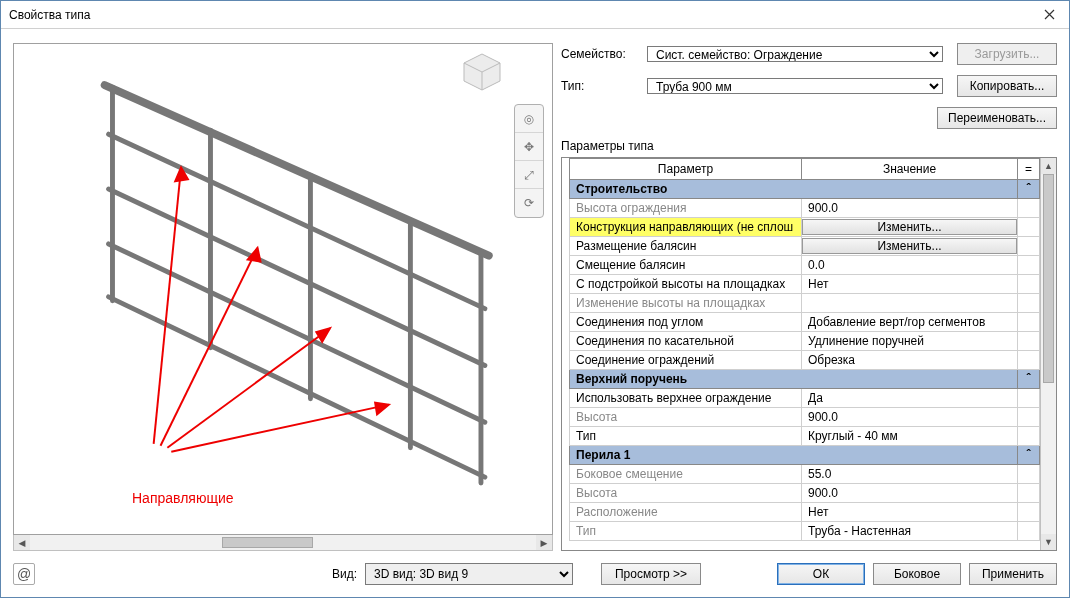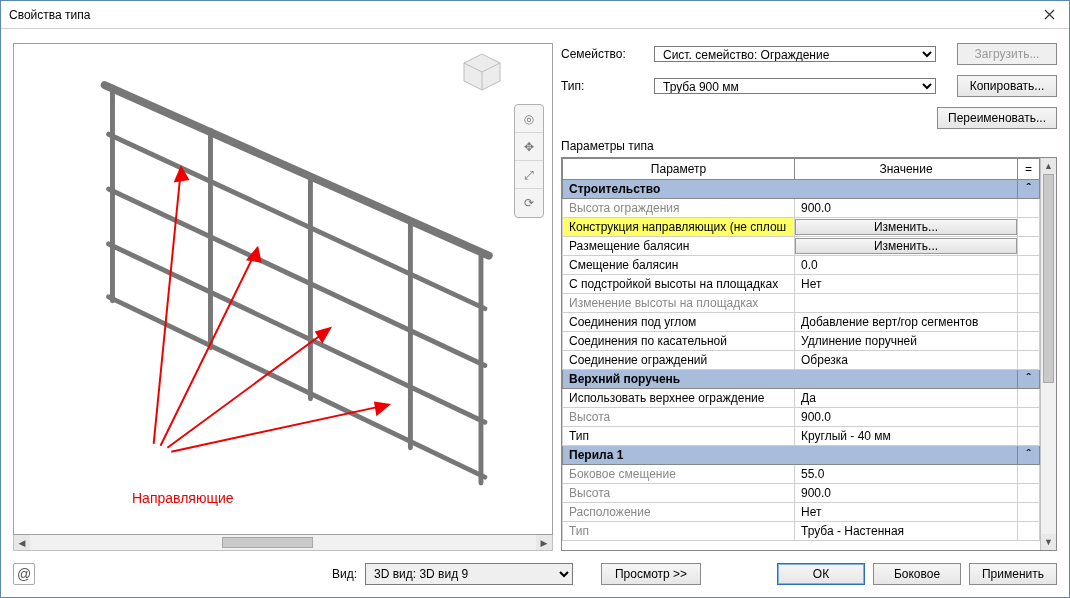--- a/index.html
+++ b/index.html
@@ -15,27 +15,27 @@
   .nav-cube { position: absolute; top: 6px; right: 48px; width: 44px; height: 44px; }
   .nav-bar { position: absolute; top: 60px; right: 8px; width: 30px; border: 1px solid #b0b0b0; border-radius: 4px; background: #f4f4f4; display: flex; flex-direction: column; }
   .nav-bar .nbtn { height: 28px; border-bottom: 1px solid #d6d6d6; display: flex; align-items: center; justify-content: center; color: #777; }
   .nav-bar .nbtn:last-child { border-bottom: none; }
   .annot { position: absolute; left: 118px; top: 446px; color: #e00; font-size: 14px; }
   .h-scroll { height: 16px; background: #f1f1f1; display: flex; align-items: stretch; border: 1px solid #c0c0c0; border-top: none; }
   .h-scroll .arrow { width: 16px; background: #e8e8e8; border: none; display: flex; align-items: center; justify-content: center; color: #555; font-size: 9px; }
   .h-scroll .track { flex: 1; position: relative; }
   .h-scroll .thumb { position: absolute; left: 38%; width: 18%; top: 2px; bottom: 2px; background: #c9c9c9; border: 1px solid #a8a8a8; }
   .right-pane { flex: 1; display: flex; flex-direction: column; }
-  .form-row { display: flex; align-items: center; margin-bottom: 10px; gap: 21px; }
+  .form-row { display: flex; align-items: center; margin-bottom: 10px; gap: 14px; }
   .form-row label { width: 72px; }
   .form-row select { flex: 1; height: 16px; border: 1px solid #7a7a7a; font-family: inherit; font-size: 12px; background: #fff; padding: 0 4px; }
   .btn { height: 22px; min-width: 100px; padding: 0 10px; border: 1px solid #8a8a8a; background: linear-gradient(#f6f6f6,#e6e6e6); font-family: inherit; font-size: 12px; cursor: pointer; }
   .btn.disabled { color: #999; background: #efefef; }
   .section-label { margin-bottom: 4px; }
-  .grid-wrap { flex: 1; display: flex; border: 1px solid #888; overflow: hidden; }
+  .grid-wrap { flex: 1; display: flex; border: 1px solid #888; overflow: hidden; padding-left: 7px; }
   .grid { flex: 1; overflow: hidden; }
   table { border-collapse: collapse; width: 100%; table-layout: fixed; }
   th { background: #fff; border: 1px solid #888; font-weight: normal; padding: 3px 6px; text-align: center; font-size: 12px; height: 20px; }
   th.eq { width: 22px; }
   td { border: 1px solid #cfcfcf; padding: 2px 6px; height: 17px; font-size: 12px; white-space: nowrap; overflow: hidden; }
   tr.group td { background: #a7bddb; font-weight: bold; border-color: #888; }
   tr.group td.expander { width: 22px; text-align: center; font-family: Arial; cursor: pointer; }
   td.param { color: #000; }
   td.param.dim { color: #888; }
   td.val { }

